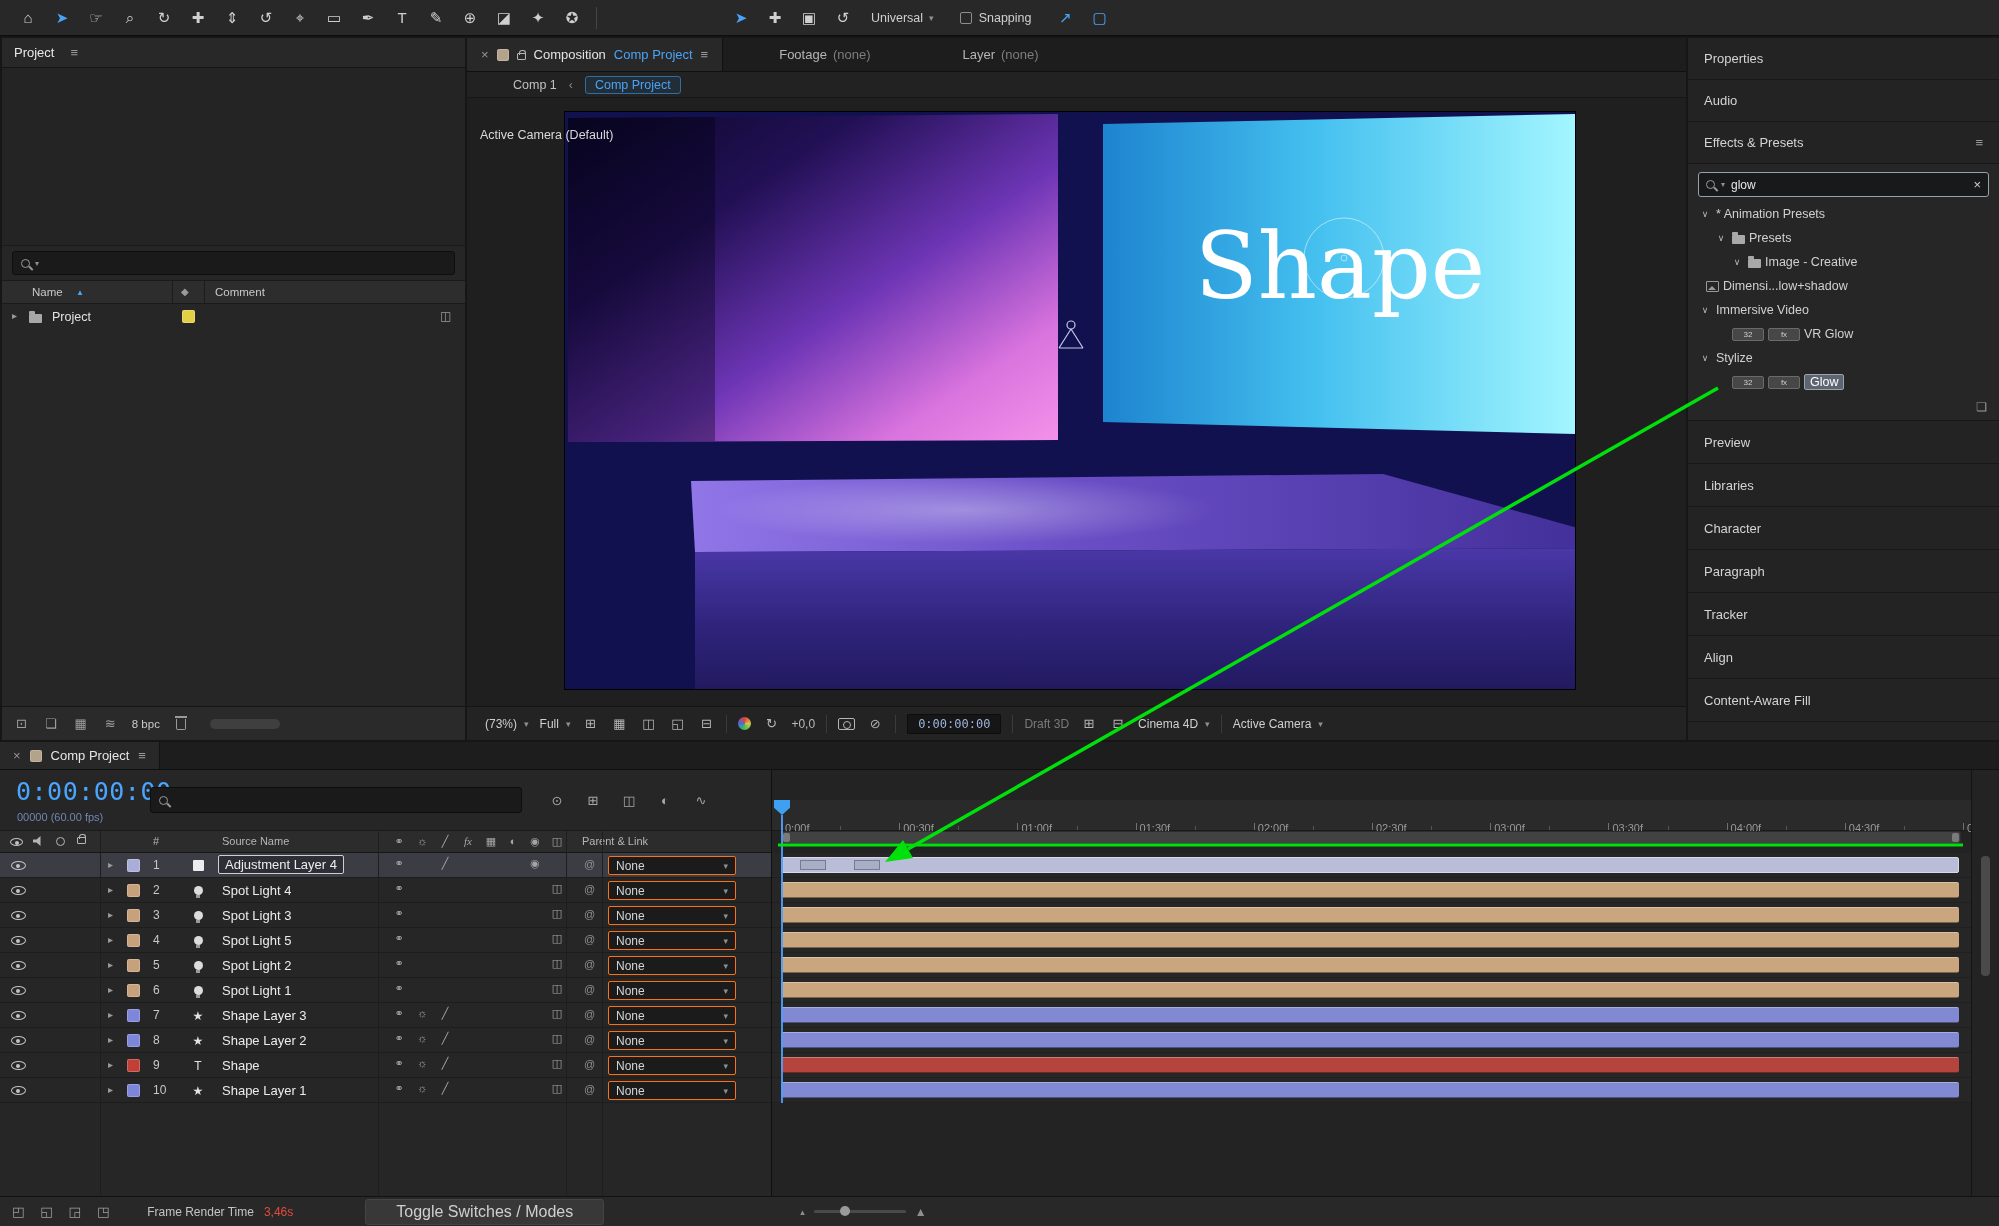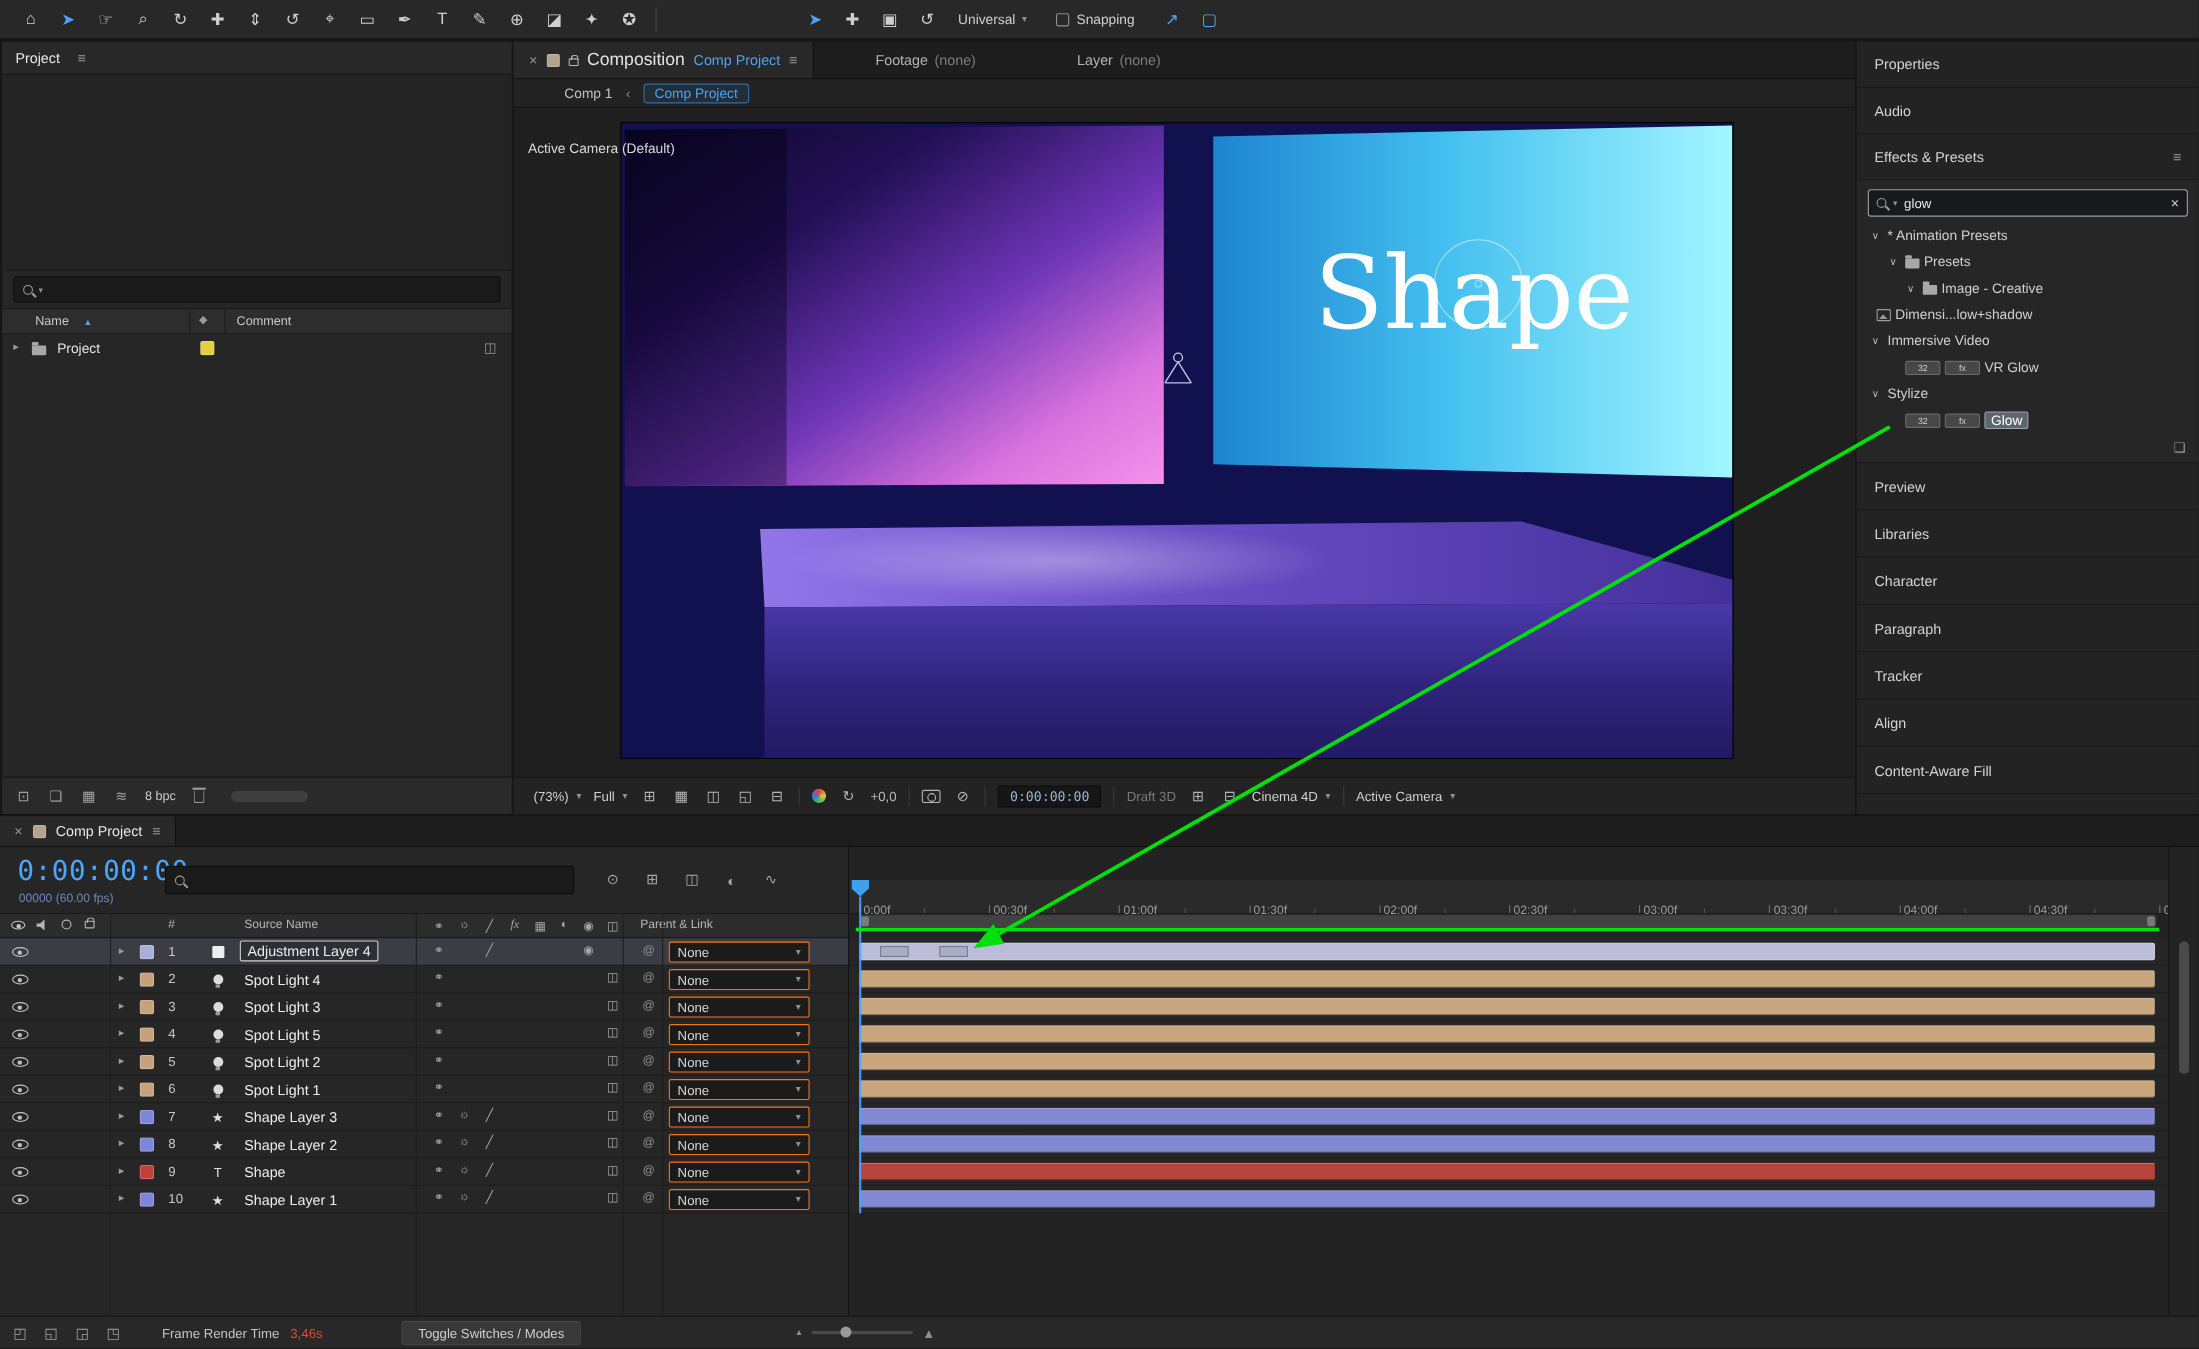--- a/index.html
+++ b/index.html
@@ -78,21 +78,21 @@
   .ppicon{color:#9f9f9f;font-size:13px}
   .bpc{color:#c9c9c9;font-size:11.5px}
   .scroll-pill{width:70px;height:10px;border-radius:5px;background:#3f3f3f;margin-left:8px}
 
   
   #comp-panel{position:absolute;left:467px;top:38px;width:1219px;height:702px;background:#232323}
   .cp-tabbar{height:34px;background:#1d1d1d;border-bottom:1px solid #101010;display:flex;align-items:center}
   .tab-active{display:flex;align-items:center;gap:8px;padding:0 14px;height:100%;background:#282828;border-right:1px solid #101010}
   .tab-close{color:#969696;font-size:13px}
   .tab-chip{width:12px;height:12px;border-radius:2px;border:1px solid rgba(255,255,255,.2)}
-  .tab-title{color:#e3e3e3;font-size:16px}
+  .tab-title{color:#e3e3e3;font-size:13px}
   .tab-doc{color:#4aa3f7;font-size:13px}
   .tab-ghost{display:flex;align-items:center;gap:6px;font-size:13px;color:#b5b5b5}
   .tab-ghost .ghost-doc{color:#7d7d7d}
   .tg1{margin-left:56px}.tg2{margin-left:92px}
   .cp-crumb{height:26px;background:#222;border-bottom:1px solid #161616;display:flex;align-items:center;gap:12px;padding-left:46px;font-size:12.5px}
   .crumb-back{color:#c0c0c0}
   .crumb-sep{color:#8a8a8a}
   .crumb-cur{color:#4aa3f7;border:1px solid #2e6ea8;background:rgba(45,110,170,.14);border-radius:3px;padding:1px 9px}
   .cp-viewport{position:absolute;top:60px;left:0;right:0;bottom:34px;background:#1f1f1f;overflow:hidden}
   #comp-rect{position:absolute;left:98px;top:14px;width:1010px;height:577px;overflow:hidden;box-shadow:0 0 0 1px #000}
@@ -174,21 +174,21 @@
   .g-cti{position:absolute;left:0;top:0;z-index:6;pointer-events:none}
   .g-cti .flag{position:absolute;left:2px;top:30px;width:16px;height:15px;background:#3f9ff0;clip-path:polygon(0 0,100% 0,100% 52%,50% 100%,0 52%)}
   .g-cti .line{position:absolute;left:9px;top:45px;width:2px;height:288px;background:rgba(80,160,255,.9)}
   .tl-rightstrip{position:absolute;right:0;top:0;bottom:0;width:28px;background:#232323;border-left:1px solid #141414}
   .tl-rightstrip .thumb{position:absolute;left:9px;top:86px;width:9px;height:120px;background:#4a4a4a;border-radius:4px}
   .tl-footer{position:absolute;left:0;right:0;bottom:0;height:30px;background:#282828;border-top:1px solid #121212;display:flex;align-items:center;gap:10px;padding:0 12px;font-size:12px}
   #tl-footer-icons{display:flex;gap:16px}
   .flicon{color:#9f9f9f;font-size:13px}
   .fr-label{color:#c4c4c4;margin-left:28px}
   .fr-time{color:#e04b3c}
-  .toggle-btn{margin-left:62px;background:#383838;border:1px solid #444;border-radius:3px;color:#cfcfcf;font-size:12px;padding:3px 14px;font-family:inherit}
+  .toggle-btn{margin-left:62px;background:#383838;border:1px solid #444;border-radius:3px;color:#cfcfcf;font-size:16px;padding:3px 30px;font-family:inherit}
   .zoom-ctl{margin-left:186px;display:flex;align-items:center;gap:9px}
   .zs{color:#8f8f8f;font-size:9px}.zl{color:#8f8f8f;font-size:12px}
   .ztrack{width:92px;height:3px;background:#4a4a4a;border-radius:2px;position:relative;display:inline-block}
   .zhandle{position:absolute;left:26px;top:-4px;width:10px;height:10px;background:#9a9a9a;border-radius:50%}
 
   #annotation{position:absolute;left:0;top:0;z-index:99;pointer-events:none}
 </style>
 </head>
 <body>
 

